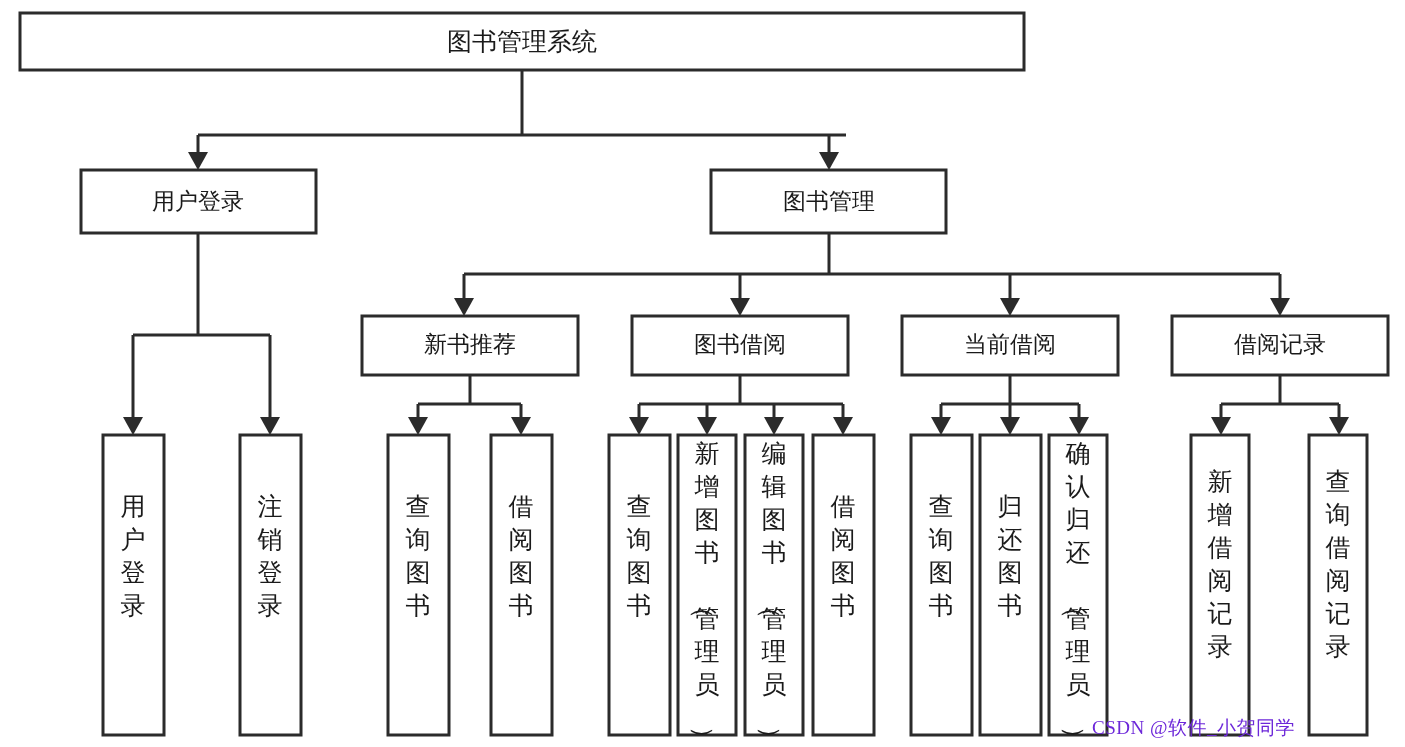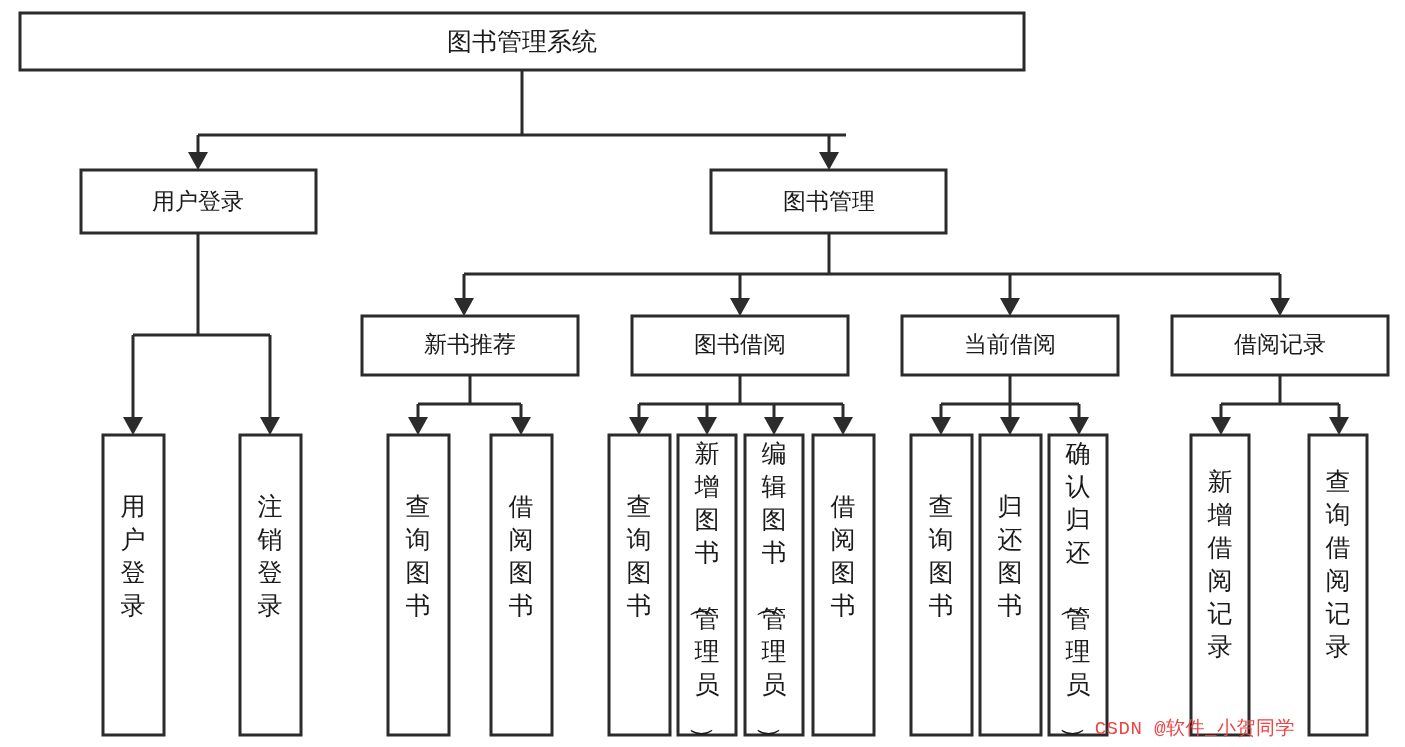--- a/index.html
+++ b/index.html
@@ -54,23 +54,23 @@
     stroke-linecap: butt;
   }
   .arrow-head {
     fill: #2b2b2b;
     stroke: none;
   }
   .watermark-text {
     position: absolute;
     right: 8px;
     bottom: 6px;
-    font-family: Liberation Mono, monospace;
+    font-family: Liberation Serif, serif;
     font-size: 19px;
-    color: #ef4444;
+    color: #6d28d9;
     white-space: nowrap;
     letter-spacing: 0.5px;
   }
 </style>
 </head>
 <body>
 
 <div id="diagram-root">
   <svg class="flow" viewBox="0 0 1405 747" xmlns="http://www.w3.org/2000/svg">
     <defs>

